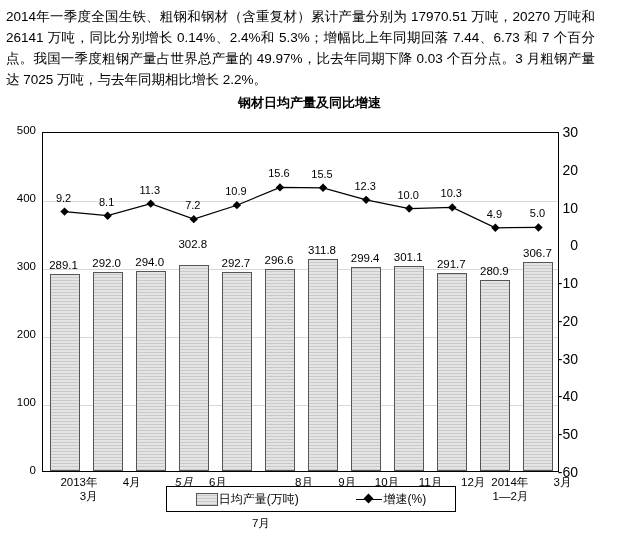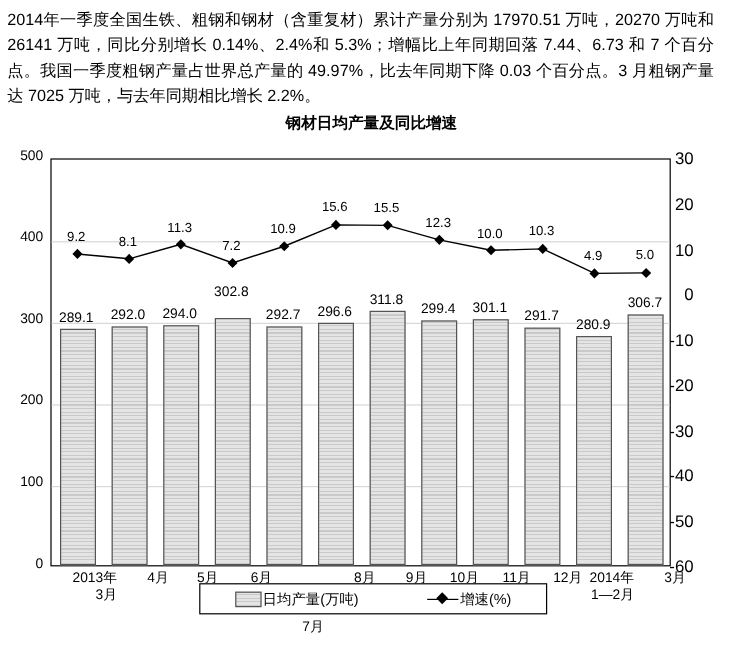--- a/index.html
+++ b/index.html
@@ -206,21 +206,21 @@
       <div class="linelabel" style="left: 292.042px; width: 60px; top: 53.7778px;">15.5</div>
       <div class="linelabel" style="left: 335.125px; width: 60px; top: 65.8667px;">12.3</div>
       <div class="linelabel" style="left: 378.208px; width: 60px; top: 74.5556px;">10.0</div>
       <div class="linelabel" style="left: 421.292px; width: 60px; top: 73.4222px;">10.3</div>
       <div class="linelabel" style="left: 464.375px; width: 60px; top: 93.8222px;">4.9</div>
       <div class="linelabel" style="left: 507.458px; width: 60px; top: 93.4444px;">5.0</div>
     </div>
   <div id="xaxis">
       <div class="xlabel" style="left: 29.5417px; width: 68px; top: 361px;">2013年<br>3月</div>
       <div class="xlabel" style="left: 72.625px; width: 68px; top: 361px;">4月</div>
-      <div class="xlabel" style="left: 114px; width: 68px; top: 361px;">5月</div>
+      <div class="xlabel" style="left: 125px; width: 68px; top: 361px; font-style: italic;">5月</div>
       <div class="xlabel" style="left: 158.792px; width: 68px; top: 361px;">6月</div>
       <div class="xlabel" style="left: 201.875px; width: 68px; top: 361px; margin-top: 41px;">7月</div>
       <div class="xlabel" style="left: 244.958px; width: 68px; top: 361px;">8月</div>
       <div class="xlabel" style="left: 288.042px; width: 68px; top: 361px;">9月</div>
       <div class="xlabel" style="left: 331.125px; width: 68px; top: 361px;">10月</div>
       <div class="xlabel" style="left: 374.208px; width: 68px; top: 361px;">11月</div>
       <div class="xlabel" style="left: 417.292px; width: 68px; top: 361px;">12月</div>
       <div class="xlabel" style="left: 460.375px; width: 68px; top: 361px;">2014年<br>1—2月</div>
       <div class="xlabel" style="left: 503.458px; width: 68px; top: 361px;">3月</div>
     </div>

